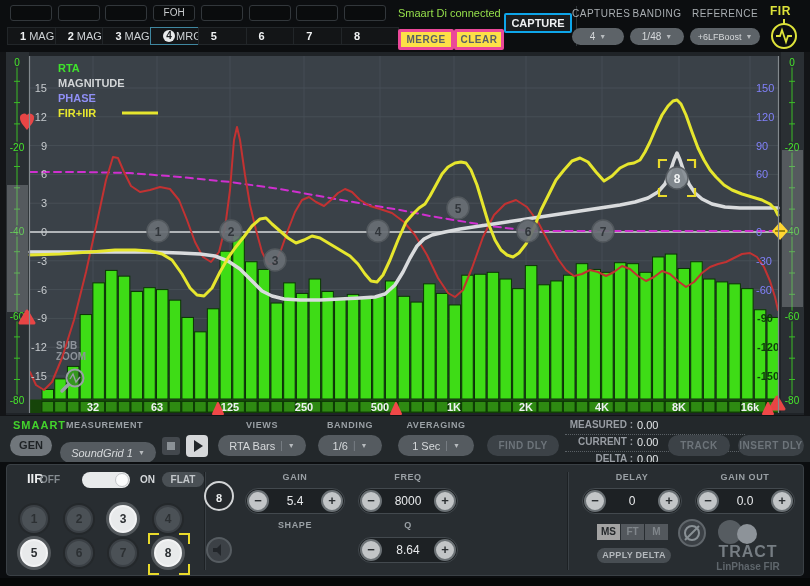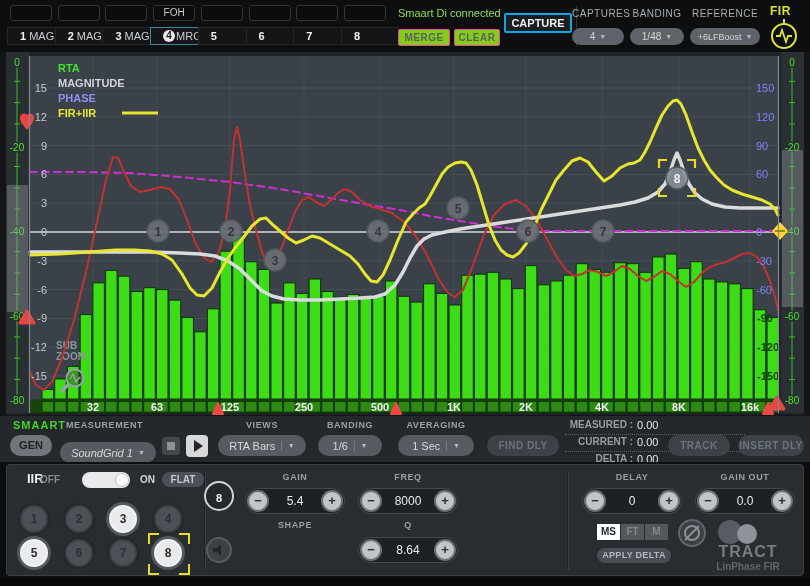--- a/index.html
+++ b/index.html
@@ -9,21 +9,21 @@
   #topbar{position:absolute;left:0;top:0;width:810px;height:52px;background:#0c0e10;}
   .nfield{position:absolute;top:5px;width:40px;height:14px;background:#0a0c0d;border:1px solid #32373b;
           border-radius:3px;color:#c9ccce;font-size:10px;text-align:center;line-height:14px;}
   .tab{position:absolute;top:27px;width:44px;height:16px;background:#131517;border:1px solid #222629;
        color:#cdd1d4;font-size:11px;line-height:16px;padding-left:12px;white-space:nowrap;}
   .tab .tnum{font-weight:bold;color:#f0f2f3;}
   .tab.sel{border:1px solid #3f87a0;}
   .tdisc{display:inline-block;width:12px;height:12px;border-radius:50%;background:#e9ebec;color:#17191b;
          font-weight:bold;font-size:10px;text-align:center;line-height:12px;vertical-align:1px;margin-right:1px;}
   #status{position:absolute;left:398px;top:7px;color:#95df4b;font-size:11px;}
-  .hbtn{position:absolute;top:29px;height:15px;background:#84cc16;border:1px solid #ec4899;color:#5a6166;
+  .hbtn{position:absolute;top:29px;height:15px;background:#fde047;border:3px solid #ec4899;color:#5a6166;
         font-size:10px;font-weight:bold;text-align:center;border-radius:2px;letter-spacing:.5px;line-height:15px;}
   #captureBtn{position:absolute;left:504px;top:13px;width:64px;height:16px;background:#1a1d1f;border:2px solid #0ea5e9;
         color:#eef0f1;font-size:11px;font-weight:bold;text-align:center;border-radius:2px;line-height:16px;}
   #topsep{position:absolute;left:576px;top:6px;width:1px;height:40px;background:#2e3336;}
   .hlabel{position:absolute;top:8px;color:#a9aeb2;font-size:10px;font-weight:normal;letter-spacing:.5px;text-align:center;}
   .hdd{position:absolute;top:28px;height:17px;background:#5d6368;border-radius:9px;color:#d6d9db;font-size:10px;
        display:flex;align-items:center;justify-content:center;gap:4px;}
   .caret{font-size:7px;color:#b7bbbe;}
   #firText{position:absolute;left:770px;top:4px;width:40px;color:#dde23a;font-weight:bold;font-size:12px;letter-spacing:.5px;}
   #firIcon{position:absolute;left:770px;top:19px;}
@@ -70,21 +70,21 @@
   .spin{position:absolute;width:100px;height:26px;background:#1d2124;border:1px solid #43494e;border-radius:13px;box-sizing:border-box;}
   .sbtn{position:absolute;top:1px;width:22px;height:22px;border-radius:50%;background:#c2c5c7;border:2px solid #6b7175;
         box-sizing:border-box;color:#2a2e31;font-weight:bold;font-size:13px;text-align:center;line-height:17px;}
   .sbtn.minus{left:1px;} .sbtn.plus{right:1px;}
   .sval{position:absolute;left:22px;right:22px;top:5px;text-align:center;color:#e8eaec;font-size:12px;}
   #spkBtn{position:absolute;left:206px;top:537px;width:26px;height:26px;border-radius:50%;background:#3c4146;border:2px solid #565c61;box-sizing:border-box;}
   #shapeDD{position:absolute;left:242px;top:538px;width:96px;height:32px;border-radius:12px;background:#555b60;
         color:#e2e4e6;font-size:12px;display:flex;align-items:center;justify-content:center;gap:6px;margin-top:40px;}
   .useg{position:absolute;top:524px;width:23px;height:16px;background:#53585d;color:#80868b;font-size:10px;
         font-weight:bold;text-align:center;line-height:16px;}
-  .useg.sel{background:#ffffff;color:#24282b;}
+  .useg.sel{background:#a3a3a3;color:#24282b;}
   #phaseBtn{position:absolute;left:678px;top:519px;width:28px;height:28px;border-radius:50%;background:#3b4045;
         border:2px solid #60666b;box-sizing:border-box;}
   #applyDelta{position:absolute;left:597px;top:548px;width:74px;height:15px;border-radius:8px;background:#484e53;
         color:#b4b9bd;font-size:9px;font-weight:bold;text-align:center;line-height:15px;letter-spacing:.3px;}
   .tcirc{position:absolute;border-radius:50%;}
   #brand{position:absolute;left:700px;top:543px;width:96px;text-align:center;color:#767d83;font-weight:bold;font-size:16px;letter-spacing:1px;}
   #brandSub{position:absolute;left:700px;top:561px;width:96px;text-align:center;color:#5f666c;font-size:10px;font-weight:bold;}
   #footer{position:absolute;left:0;top:578px;width:810px;height:8px;background:#060808;}
 </style>
 </head>

